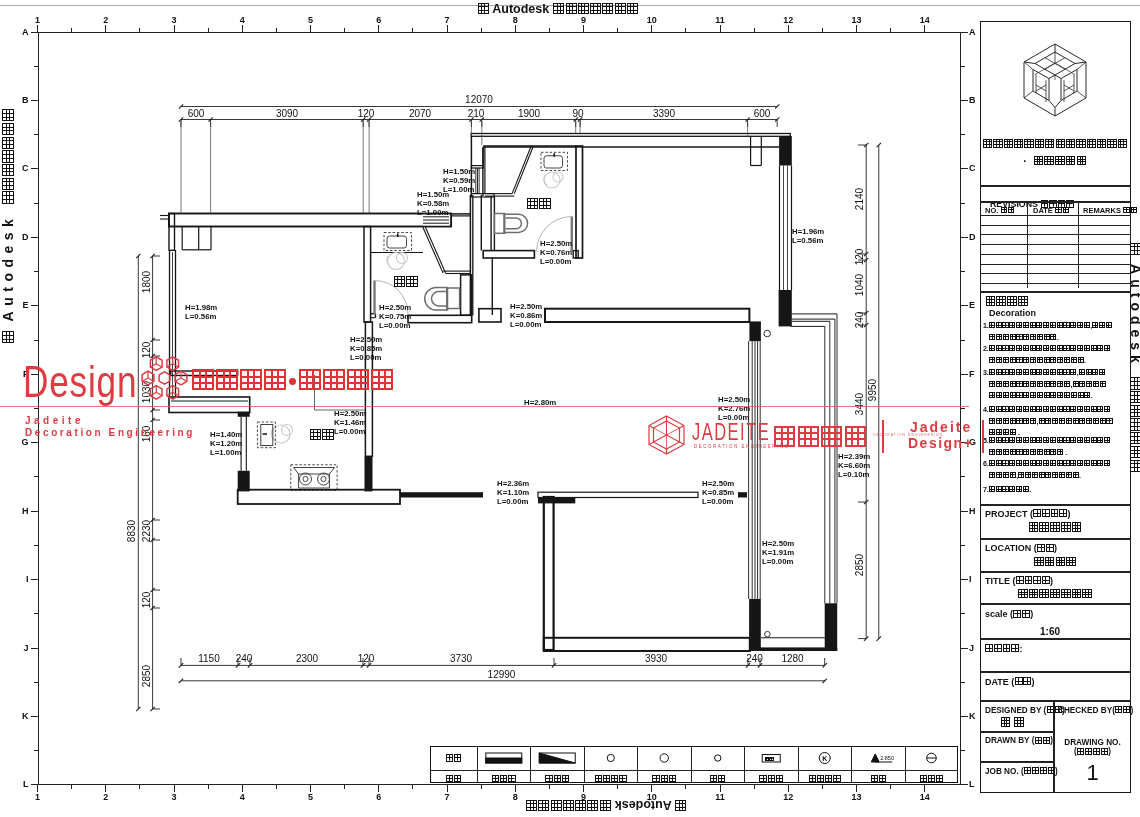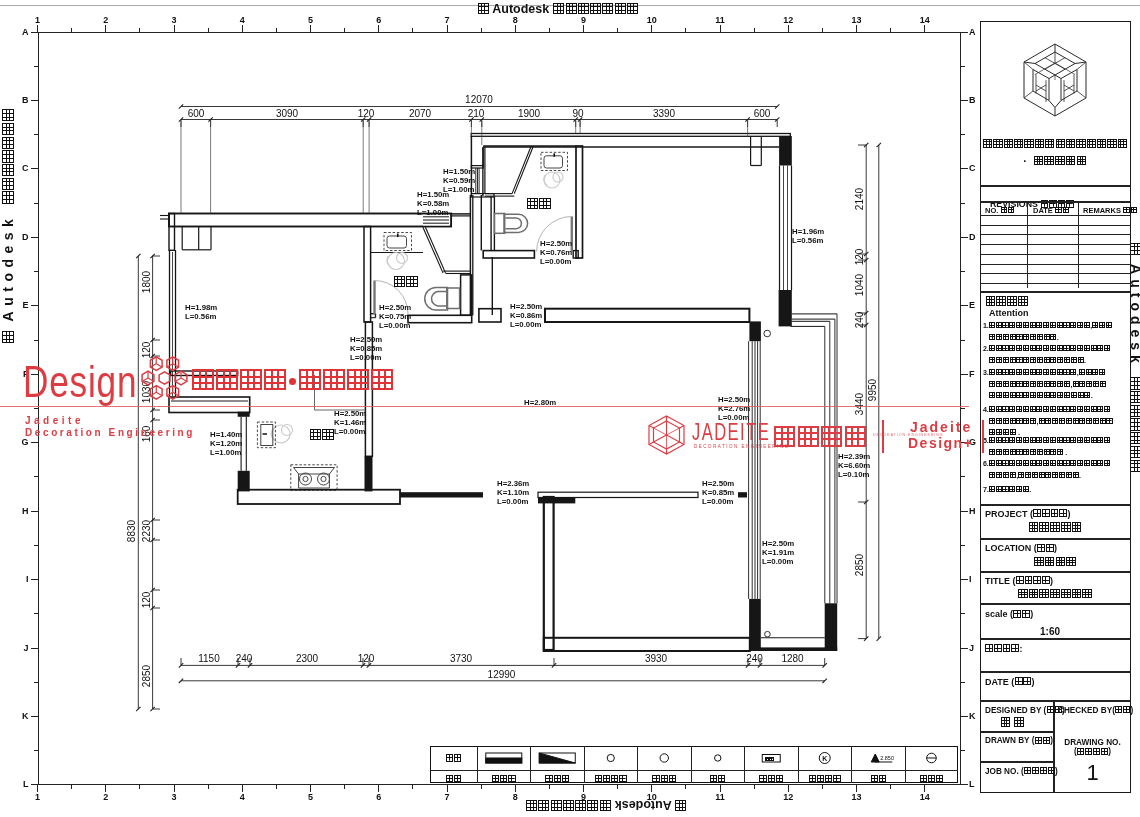--- a/index.html
+++ b/index.html
@@ -198,21 +198,21 @@
 <div class="abs" style="left:979.5px;top:215.05px;width:151.0px;height:0.9px;background:#222"></div>
 <div class="abs" style="left:979.5px;top:224.75px;width:151.0px;height:0.9px;background:#222"></div>
 <div class="abs" style="left:979.5px;top:234.45000000000002px;width:151.0px;height:0.9px;background:#222"></div>
 <div class="abs" style="left:979.5px;top:244.15px;width:151.0px;height:0.9px;background:#222"></div>
 <div class="abs" style="left:979.5px;top:253.85000000000002px;width:151.0px;height:0.9px;background:#222"></div>
 <div class="abs" style="left:979.5px;top:263.55px;width:151.0px;height:0.9px;background:#222"></div>
 <div class="abs" style="left:979.5px;top:273.25px;width:151.0px;height:0.9px;background:#222"></div>
 <div class="abs" style="left:979.5px;top:282.95px;width:151.0px;height:0.9px;background:#222"></div>
 <div class="abs" style="left:979.5px;top:291.3px;width:151.0px;height:1.4px;background:#222"></div>
 <div class="abs" style="left:985px;top:295px;font-size:11px;font-weight:bold;color:#111;letter-spacing:1px"><i class="cj"></i><i class="cj"></i><i class="cj"></i><i class="cj"></i></div>
-<div class="abs" style="left:989px;top:307.5px;font-size:9px;font-weight:bold;color:#111">Attention</div>
+<div class="abs" style="left:989px;top:307.5px;font-size:9px;font-weight:bold;color:#111">Decoration</div>
 <div class="abs" style="left:983px;top:322.0px;font-size:7.1px;font-weight:bold;color:#111;white-space:nowrap;letter-spacing:-0.2px">1.<i class="cjs"></i><i class="cjs"></i><i class="cjs"></i><i class="cjs"></i><i class="cjs"></i><i class="cjs"></i><i class="cjs"></i><i class="cjs"></i><i class="cjs"></i><i class="cjs"></i><i class="cjs"></i><i class="cjs"></i><i class="cjs"></i><i class="cjs"></i><i class="cjs"></i>,<i class="cjs"></i><i class="cjs"></i><i class="cjs"></i></div>
 <div class="abs" style="left:989px;top:333.5px;font-size:7.1px;font-weight:bold;color:#111;white-space:nowrap;letter-spacing:-0.2px"><i class="cjs"></i><i class="cjs"></i><i class="cjs"></i><i class="cjs"></i><i class="cjs"></i><i class="cjs"></i><i class="cjs"></i><i class="cjs"></i><i class="cjs"></i><i class="cjs"></i>.</div>
 <div class="abs" style="left:983px;top:345.0px;font-size:7.1px;font-weight:bold;color:#111;white-space:nowrap;letter-spacing:-0.2px">2.<i class="cjs"></i><i class="cjs"></i><i class="cjs"></i><i class="cjs"></i><i class="cjs"></i><i class="cjs"></i><i class="cjs"></i><i class="cjs"></i><i class="cjs"></i><i class="cjs"></i><i class="cjs"></i><i class="cjs"></i><i class="cjs"></i><i class="cjs"></i><i class="cjs"></i><i class="cjs"></i><i class="cjs"></i><i class="cjs"></i></div>
 <div class="abs" style="left:989px;top:356.5px;font-size:7.1px;font-weight:bold;color:#111;white-space:nowrap;letter-spacing:-0.2px"><i class="cjs"></i><i class="cjs"></i><i class="cjs"></i><i class="cjs"></i><i class="cjs"></i><i class="cjs"></i><i class="cjs"></i><i class="cjs"></i><i class="cjs"></i><i class="cjs"></i><i class="cjs"></i><i class="cjs"></i><i class="cjs"></i><i class="cjs"></i>.</div>
 <div class="abs" style="left:983px;top:369.0px;font-size:7.1px;font-weight:bold;color:#111;white-space:nowrap;letter-spacing:-0.2px">3.<i class="cjs"></i><i class="cjs"></i><i class="cjs"></i><i class="cjs"></i><i class="cjs"></i><i class="cjs"></i><i class="cjs"></i><i class="cjs"></i><i class="cjs"></i><i class="cjs"></i><i class="cjs"></i><i class="cjs"></i><i class="cjs"></i>,<i class="cjs"></i><i class="cjs"></i><i class="cjs"></i><i class="cjs"></i></div>
 <div class="abs" style="left:989px;top:380.5px;font-size:7.1px;font-weight:bold;color:#111;white-space:nowrap;letter-spacing:-0.2px"><i class="cjs"></i><i class="cjs"></i><i class="cjs"></i><i class="cjs"></i><i class="cjs"></i><i class="cjs"></i><i class="cjs"></i><i class="cjs"></i><i class="cjs"></i><i class="cjs"></i><i class="cjs"></i><i class="cjs"></i>,<i class="cjs"></i><i class="cjs"></i><i class="cjs"></i><i class="cjs"></i><i class="cjs"></i></div>
 <div class="abs" style="left:989px;top:392.0px;font-size:7.1px;font-weight:bold;color:#111;white-space:nowrap;letter-spacing:-0.2px"><i class="cjs"></i><i class="cjs"></i><i class="cjs"></i><i class="cjs"></i><i class="cjs"></i><i class="cjs"></i><i class="cjs"></i><i class="cjs"></i><i class="cjs"></i><i class="cjs"></i><i class="cjs"></i><i class="cjs"></i><i class="cjs"></i><i class="cjs"></i><i class="cjs"></i>.</div>
 <div class="abs" style="left:983px;top:406.0px;font-size:7.1px;font-weight:bold;color:#111;white-space:nowrap;letter-spacing:-0.2px">4.<i class="cjs"></i><i class="cjs"></i><i class="cjs"></i><i class="cjs"></i><i class="cjs"></i><i class="cjs"></i><i class="cjs"></i><i class="cjs"></i><i class="cjs"></i><i class="cjs"></i><i class="cjs"></i><i class="cjs"></i><i class="cjs"></i><i class="cjs"></i><i class="cjs"></i><i class="cjs"></i><i class="cjs"></i><i class="cjs"></i></div>
 <div class="abs" style="left:989px;top:417.5px;font-size:7.1px;font-weight:bold;color:#111;white-space:nowrap;letter-spacing:-0.2px"><i class="cjs"></i><i class="cjs"></i><i class="cjs"></i><i class="cjs"></i><i class="cjs"></i><i class="cjs"></i><i class="cjs"></i>,<i class="cjs"></i><i class="cjs"></i><i class="cjs"></i><i class="cjs"></i><i class="cjs"></i><i class="cjs"></i><i class="cjs"></i><i class="cjs"></i><i class="cjs"></i><i class="cjs"></i><i class="cjs"></i></div>
 <div class="abs" style="left:989px;top:429.0px;font-size:7.1px;font-weight:bold;color:#111;white-space:nowrap;letter-spacing:-0.2px"><i class="cjs"></i><i class="cjs"></i><i class="cjs"></i><i class="cjs"></i> .</div>

